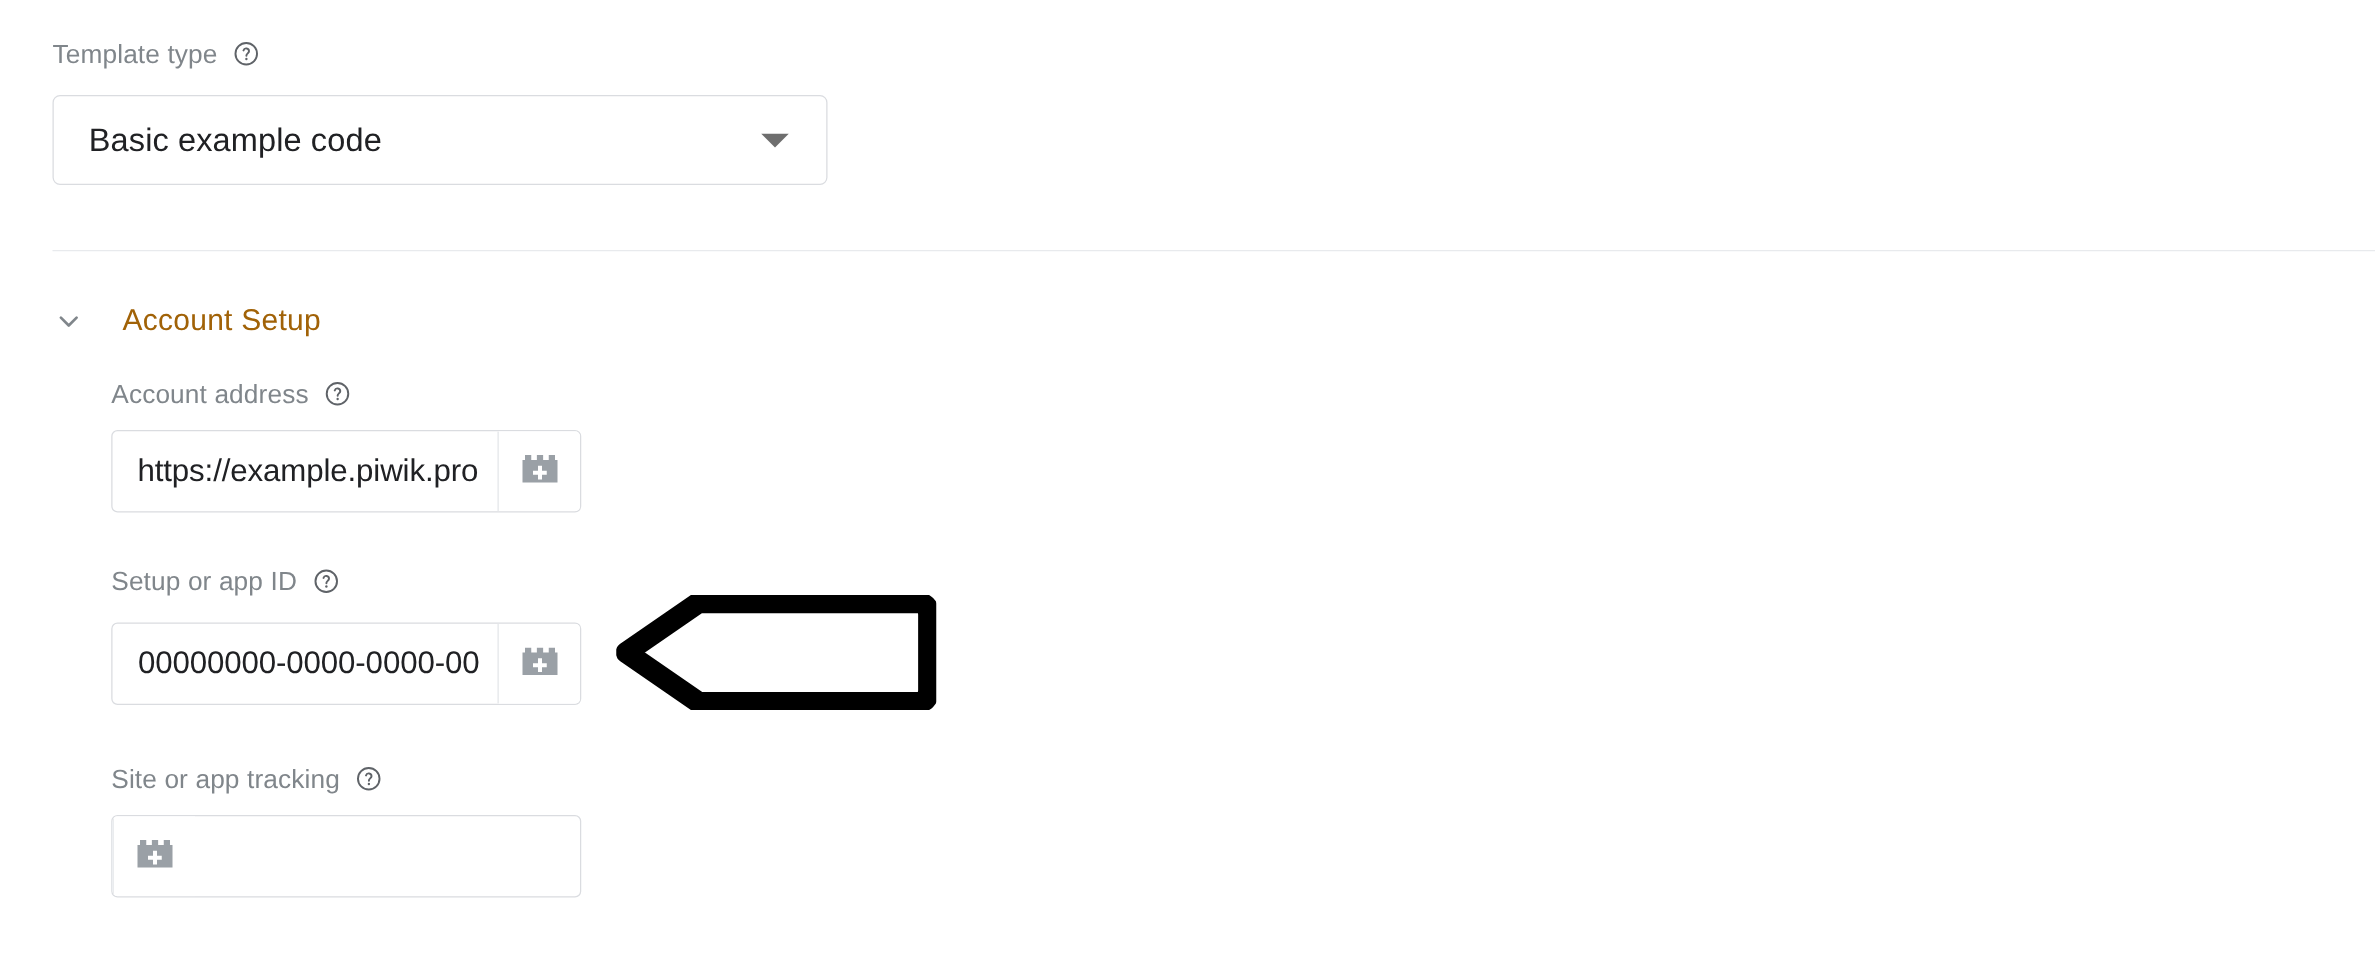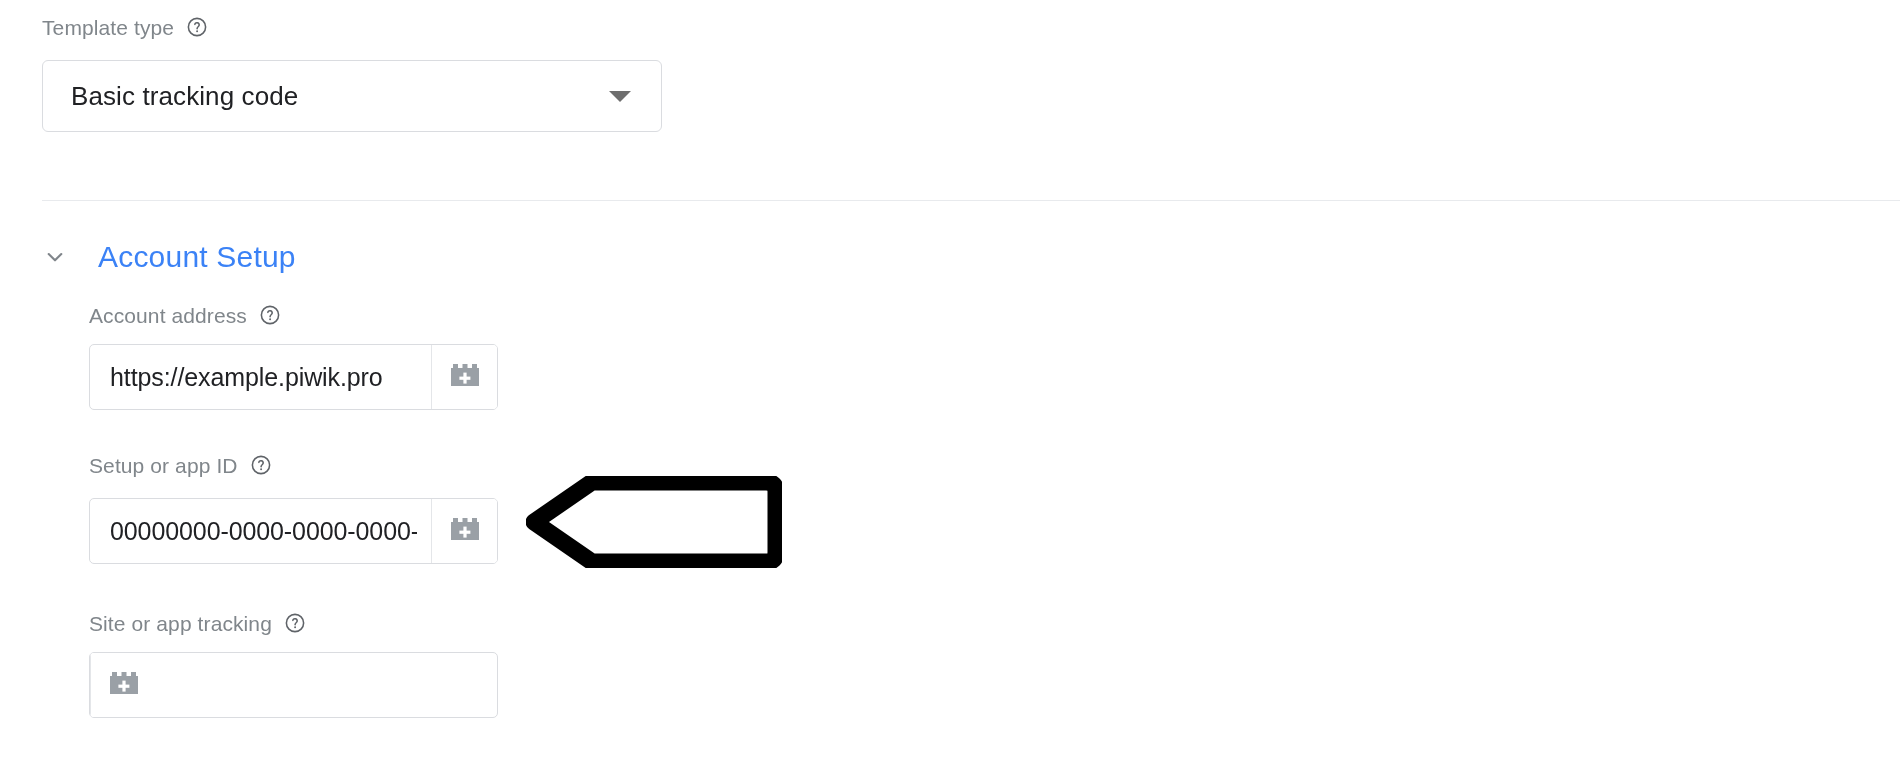--- a/index.html
+++ b/index.html
@@ -35,21 +35,21 @@
     height: 22px;
     flex: 0 0 22px;
     display: inline-block;
   }
   .help-icon svg { display: block; }
 
   
   .template-type-block {
     position: absolute;
     left: 42px;
-    top: 16px;
+    top: 32px;
   }
   .select-box {
     margin-top: 22px;
     width: 620px;
     height: 72px;
     border: 1px solid #dadce0;
     border-radius: 6px;
     background: #fff;
     display: flex;
     align-items: center;
@@ -100,40 +100,40 @@
     width: 34px;
     height: 30px;
     display: flex;
     align-items: center;
     justify-content: flex-start;
     flex: 0 0 auto;
   }
   .section-chevron svg { display: block; }
   .section-title {
     margin-left: 22px;
-    font-size: 30px;
+    font-size: 24px;
     font-weight: 500;
-    color: #3b82f6;
+    color: #a16207;
     letter-spacing: .2px;
     white-space: nowrap;
   }
 
   
   .field-group {
     margin-left: 47px;
   }
   .fg-account-address { margin-top: 32px; }
   .fg-site-id        { margin-top: 44px; }
   .fg-site-address   { margin-top: 44px; }
 
   .input-row {
     margin-top: 18px;
     display: flex;
     align-items: stretch;
-    width: 409px;
+    width: 376px;
     height: 66px;
     border: 1px solid #dadce0;
     border-radius: 5px;
     background: #fff;
     overflow: hidden;
   }
   .text-input {
     flex: 1 1 auto;
     border: none;
     outline: none;
@@ -187,21 +187,21 @@
     <span class="help-icon">
       <svg width="22" height="22" viewBox="0 0 24 24" aria-hidden="true">
         <circle cx="12" cy="12" r="9.4" fill="none" stroke="#5f6368" stroke-width="1.7"></circle>
         <path d="M9.6 9.1a2.45 2.45 0 0 1 4.8.75c0 1.6-2.26 2.05-2.26 3.6v.35" fill="none" stroke="#5f6368" stroke-width="1.7" stroke-linecap="round"></path>
         <circle cx="12.12" cy="16.6" r="1.05" fill="#5f6368"></circle>
       </svg>
     </span>
   </div>
 
   <div class="select-box">
-    <span class="select-value">Basic tracking code</span>
+    <span class="select-value">Basic example code</span>
     <span class="caret-down"></span>
   </div>
 
 </div>
 
 <div class="divider"></div>
 
 <div class="section">
 
   <div class="section-header">

